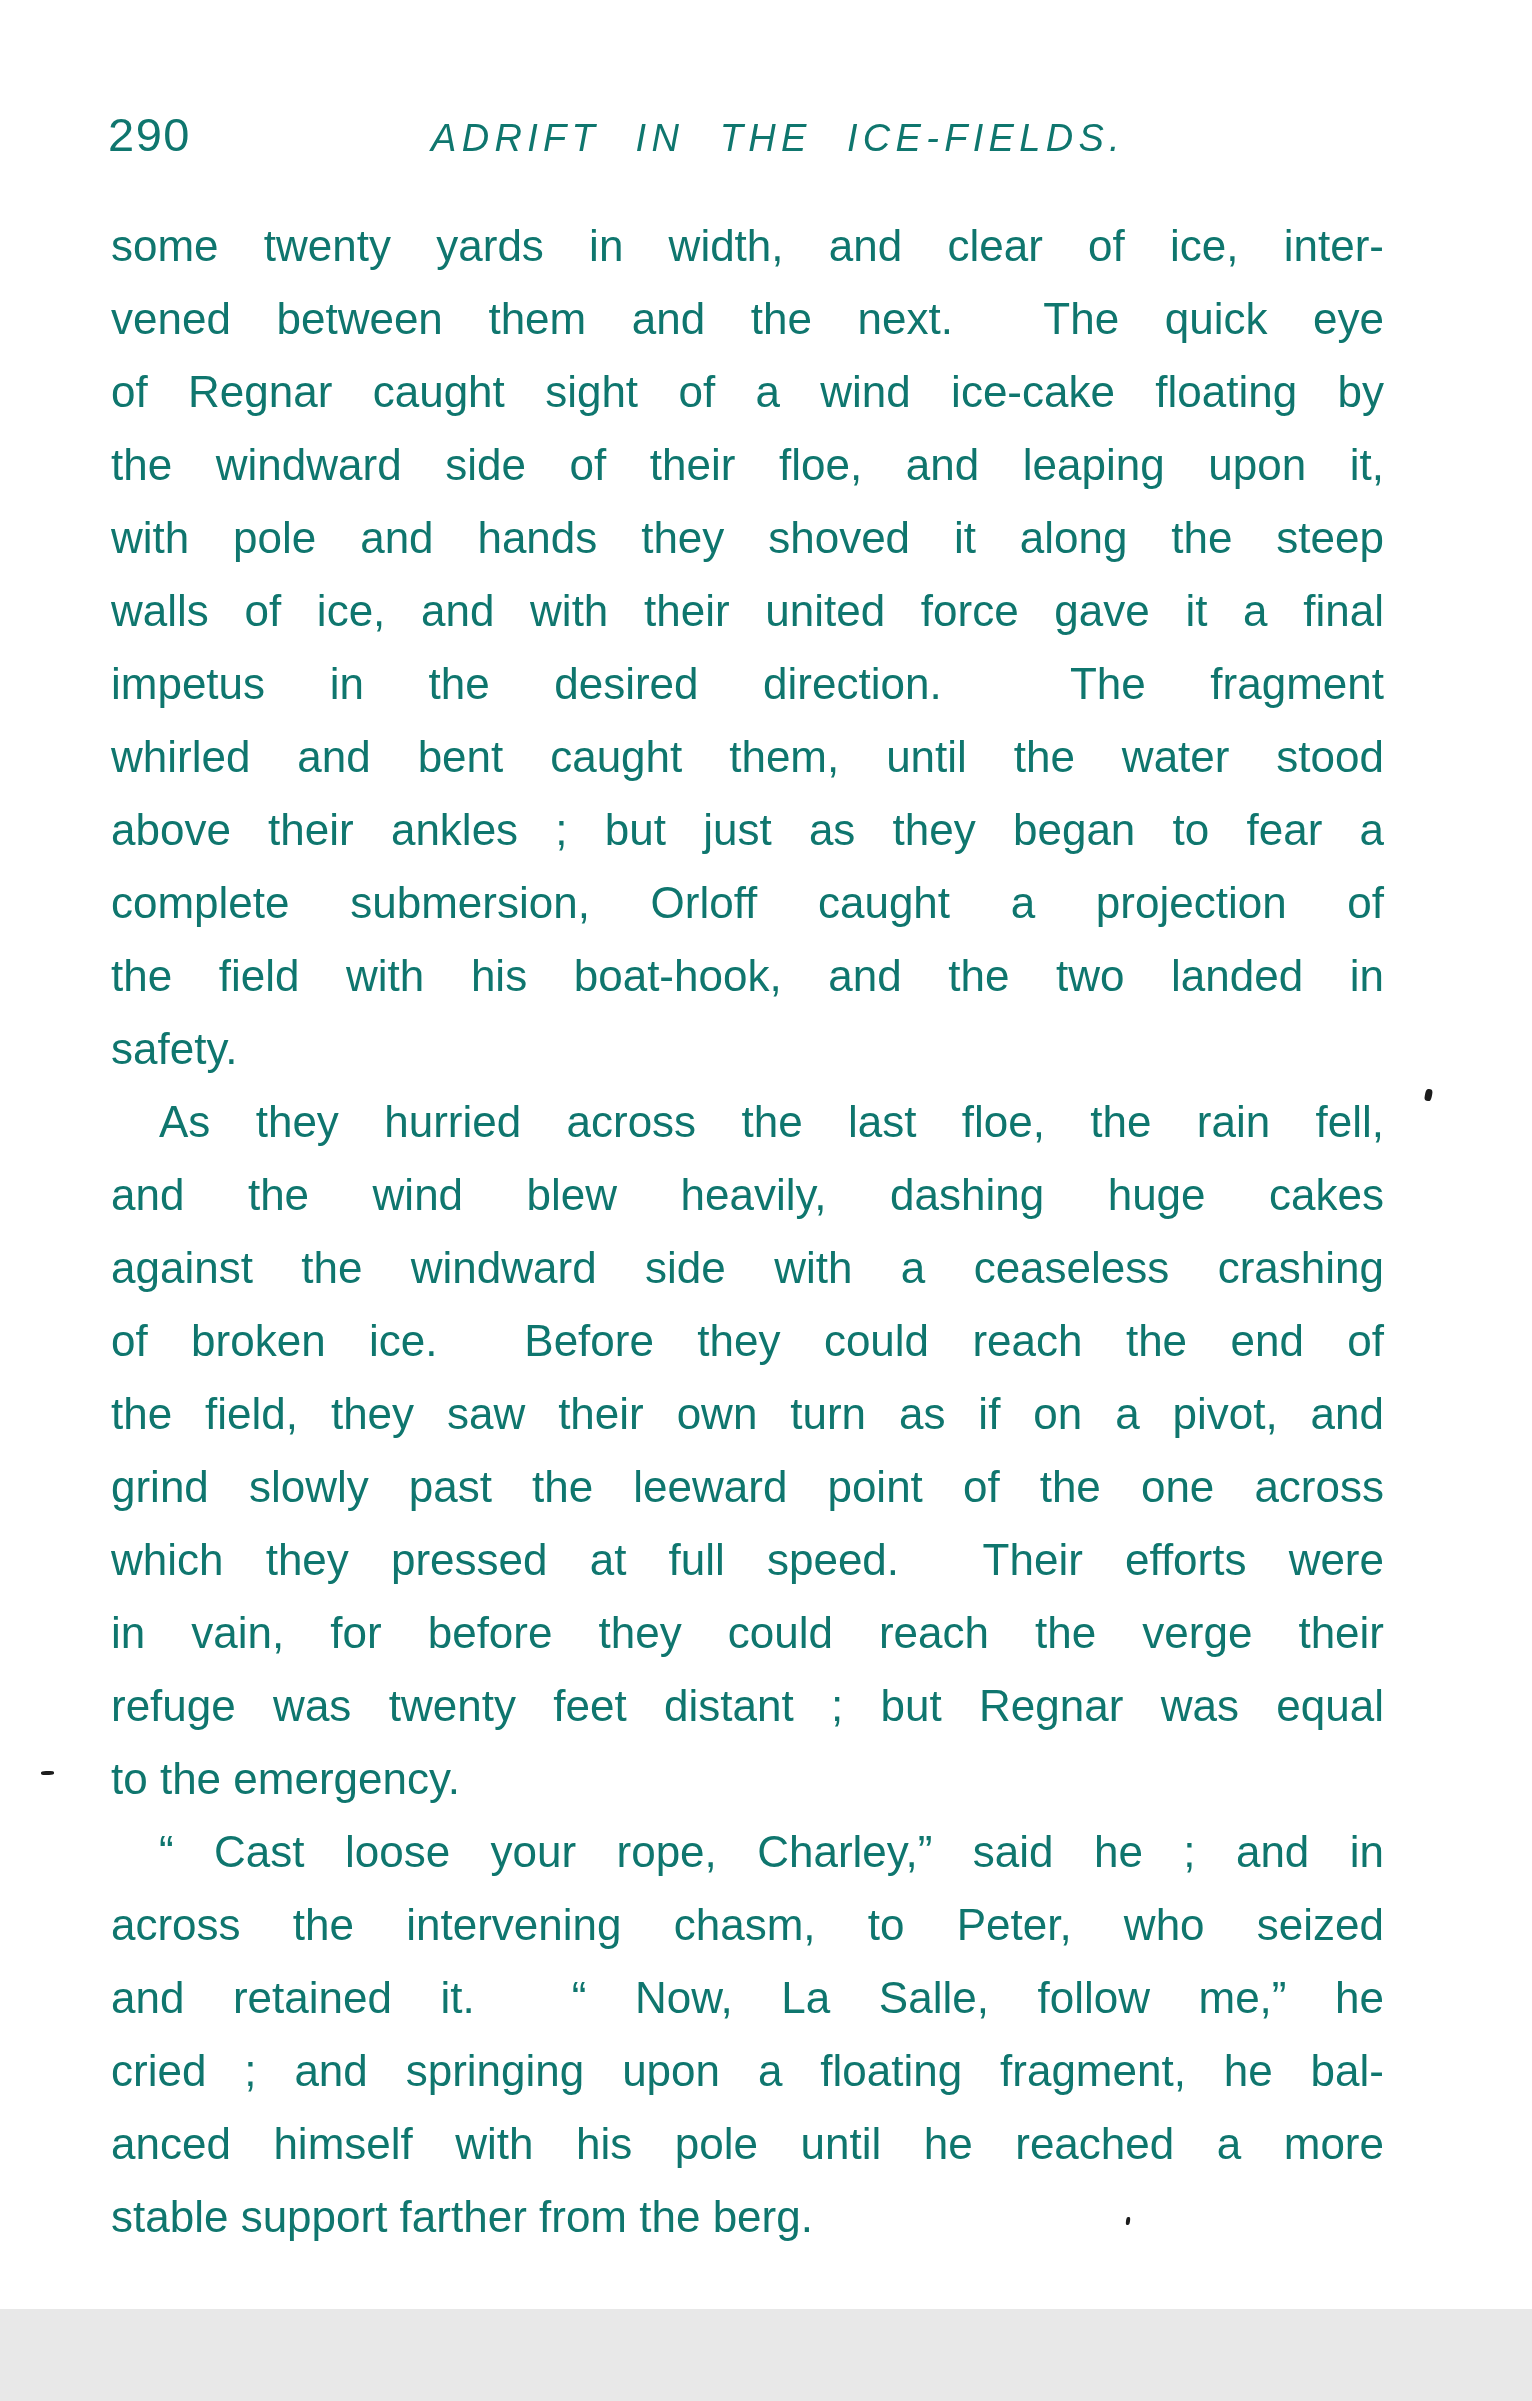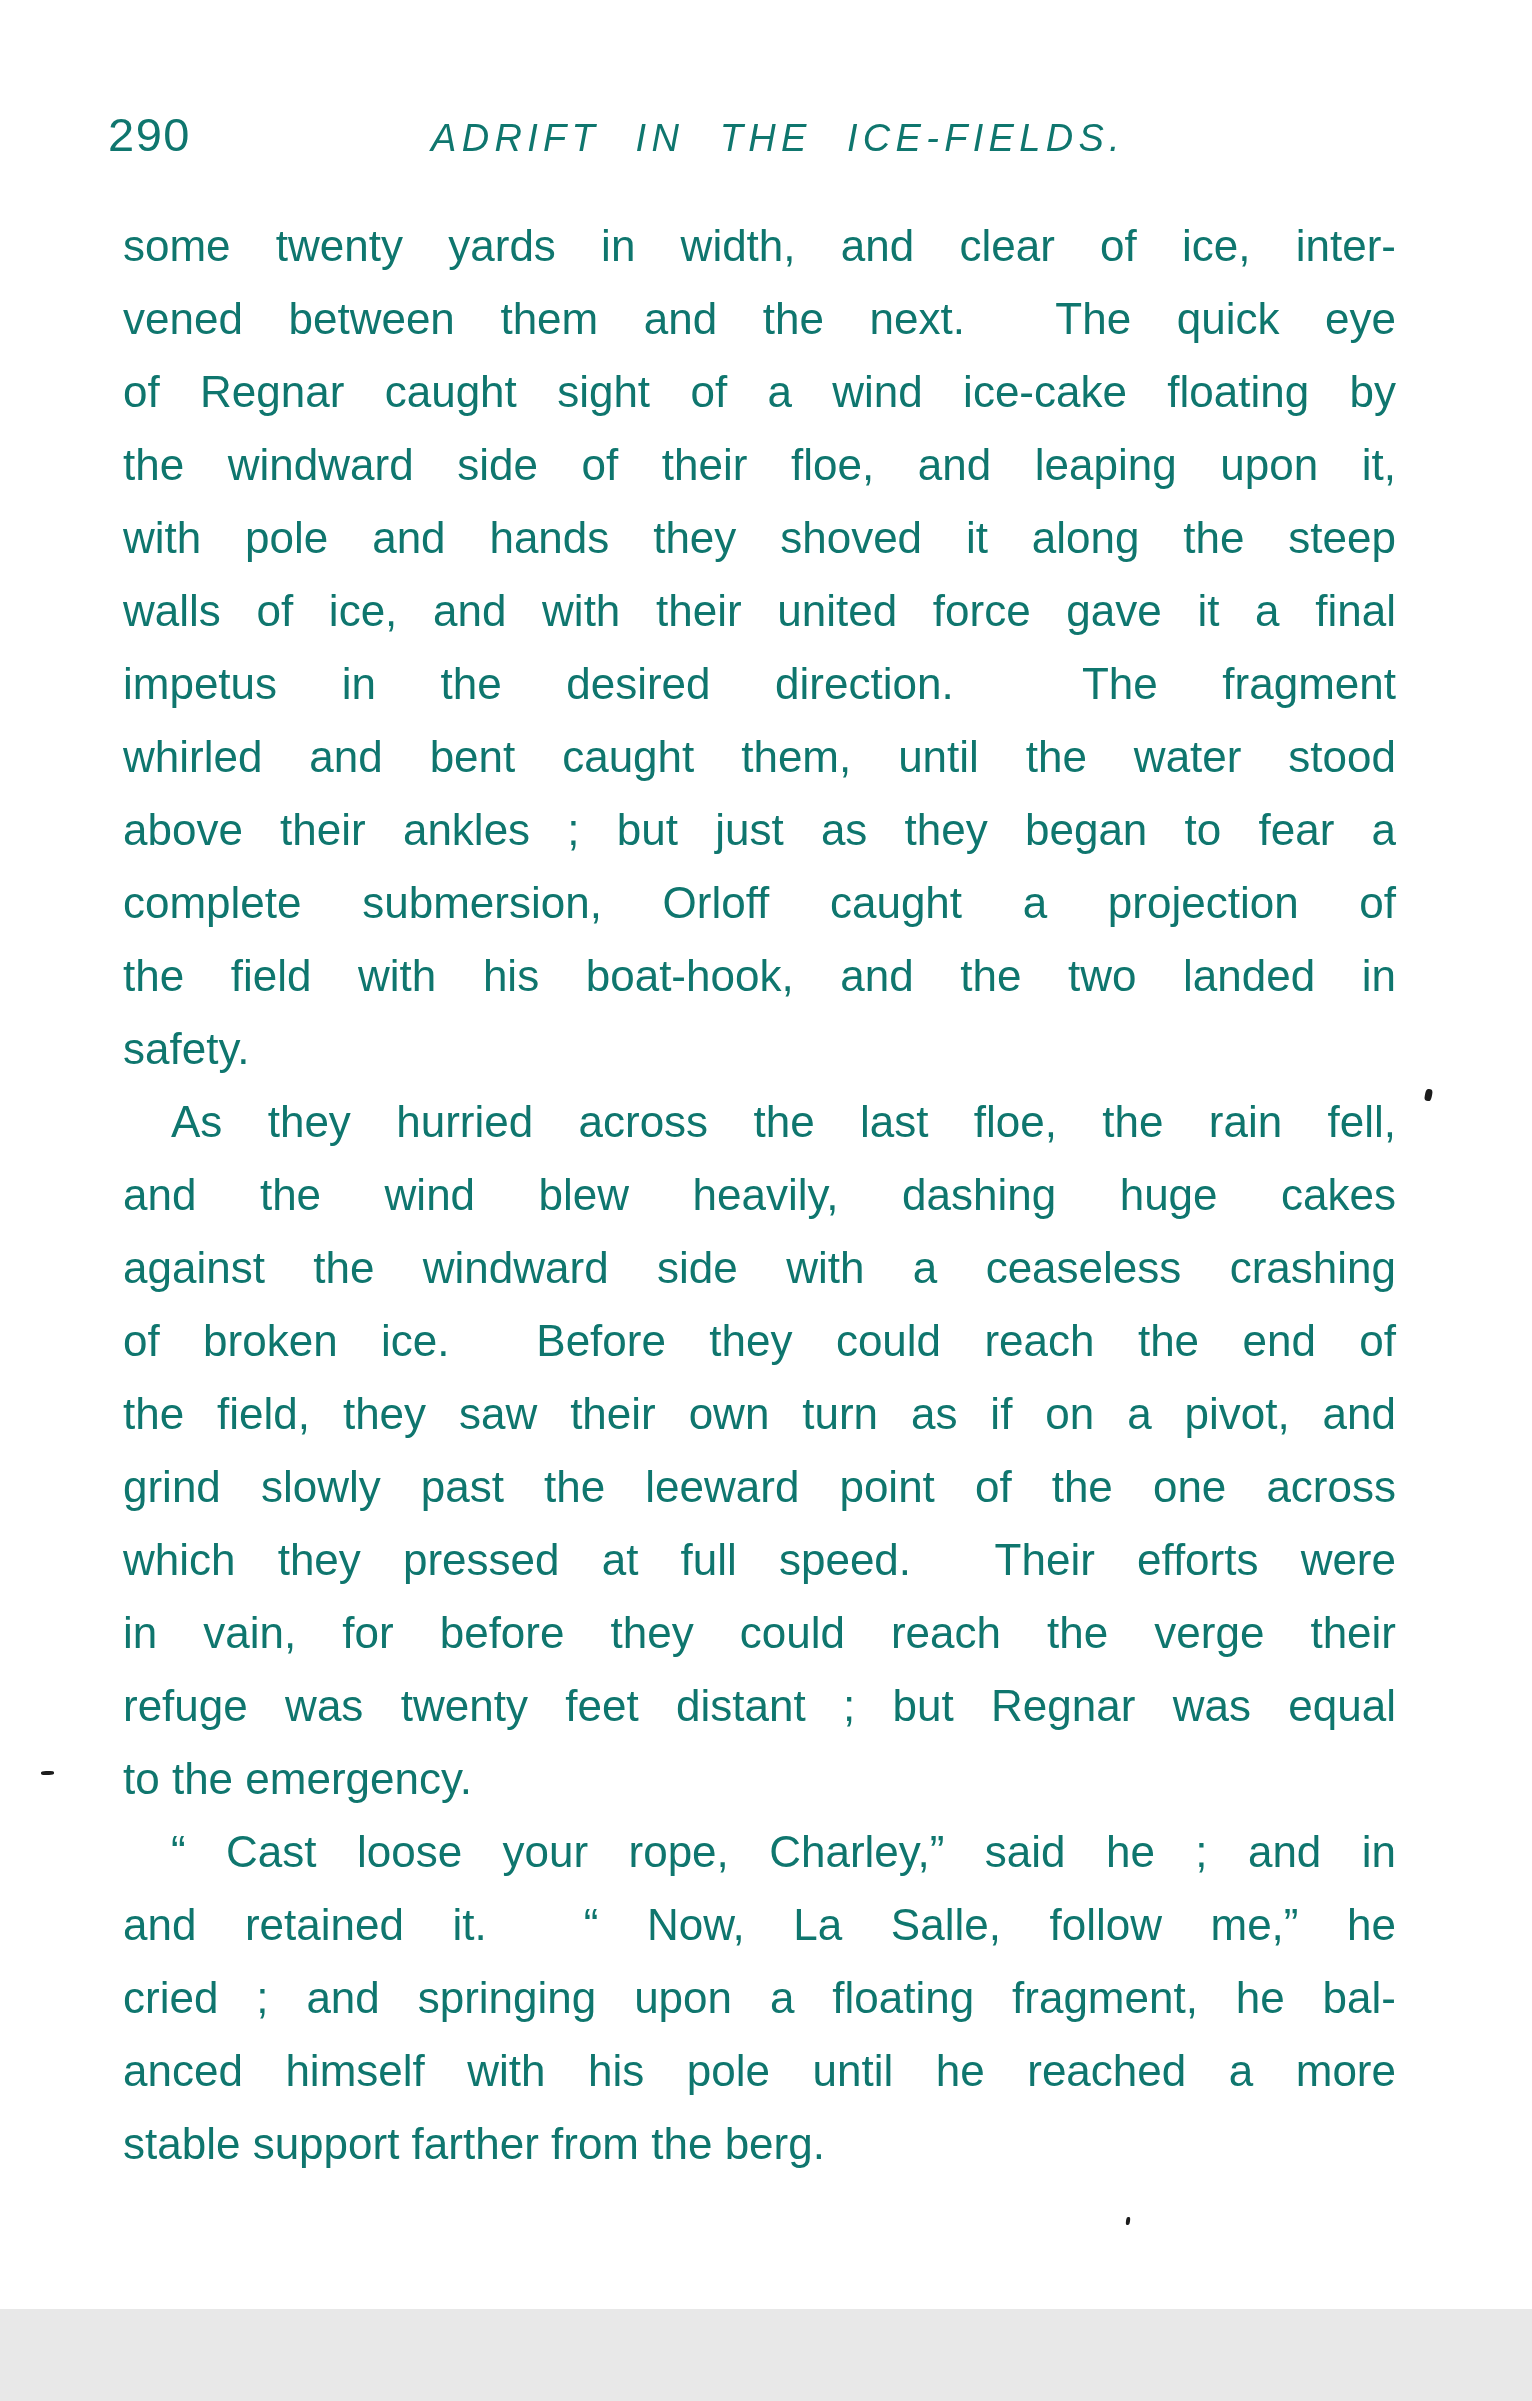--- a/index.html
+++ b/index.html
@@ -33,21 +33,20 @@
     letter-spacing: 5.3px;
     word-spacing: 19.6px;
     white-space: pre;
     padding-left: 24px;
   }
   .textblock {
     position: absolute;
     left: 111px;
     top: 209px;
     width: 1273px;
-    margin-left: 12px;
   }
   .line {
     height: 73px;
     line-height: 73px;
     font-size: 44px;
     white-space: pre-wrap;
     text-align: justify;
     text-align-last: justify;
     text-justify: inter-word;
   }
@@ -88,20 +87,21 @@
       <div class="line">and the wind blew heavily, dashing huge cakes</div>
       <div class="line">against the windward side with a ceaseless crashing</div>
       <div class="line">of broken ice.  Before they could reach the end of</div>
       <div class="line">the field, they saw their own turn as if on a pivot, and</div>
       <div class="line">grind slowly past the leeward point of the one across</div>
       <div class="line">which they pressed at full speed.  Their efforts were</div>
       <div class="line">in vain, for before they could reach the verge their</div>
       <div class="line">refuge was twenty feet distant ; but Regnar was equal</div>
       <div class="line para-end">to the emergency.</div>
       <div class="line indent">“ Cast loose your rope, Charley,” said he ; and in</div>
+      <div class="line">across the intervening chasm, to Peter, who seized</div>
       <div class="line">and retained it.  “ Now, La Salle, follow me,” he</div>
       <div class="line">cried ; and springing upon a floating fragment, he bal-</div>
       <div class="line">anced himself with his pole until he reached a more</div>
       <div class="line para-end">stable support farther from the berg.</div>
     </div>
 <div class="artifact" style="left: 1425px; top: 1089px; width: 6.8px; height: 12px; background: rgb(28, 28, 28); transform: rotate(12deg);"></div>
     <div class="artifact" style="left: 41px; top: 1771px; width: 12.8px; height: 3.8px; background: rgb(28, 28, 28); transform: rotate(-3deg);"></div>
     <div class="artifact" style="left: 1126px; top: 2217px; width: 3.8px; height: 8.3px; background: rgb(28, 28, 28); transform: rotate(8deg);"></div>
   </div>
 

